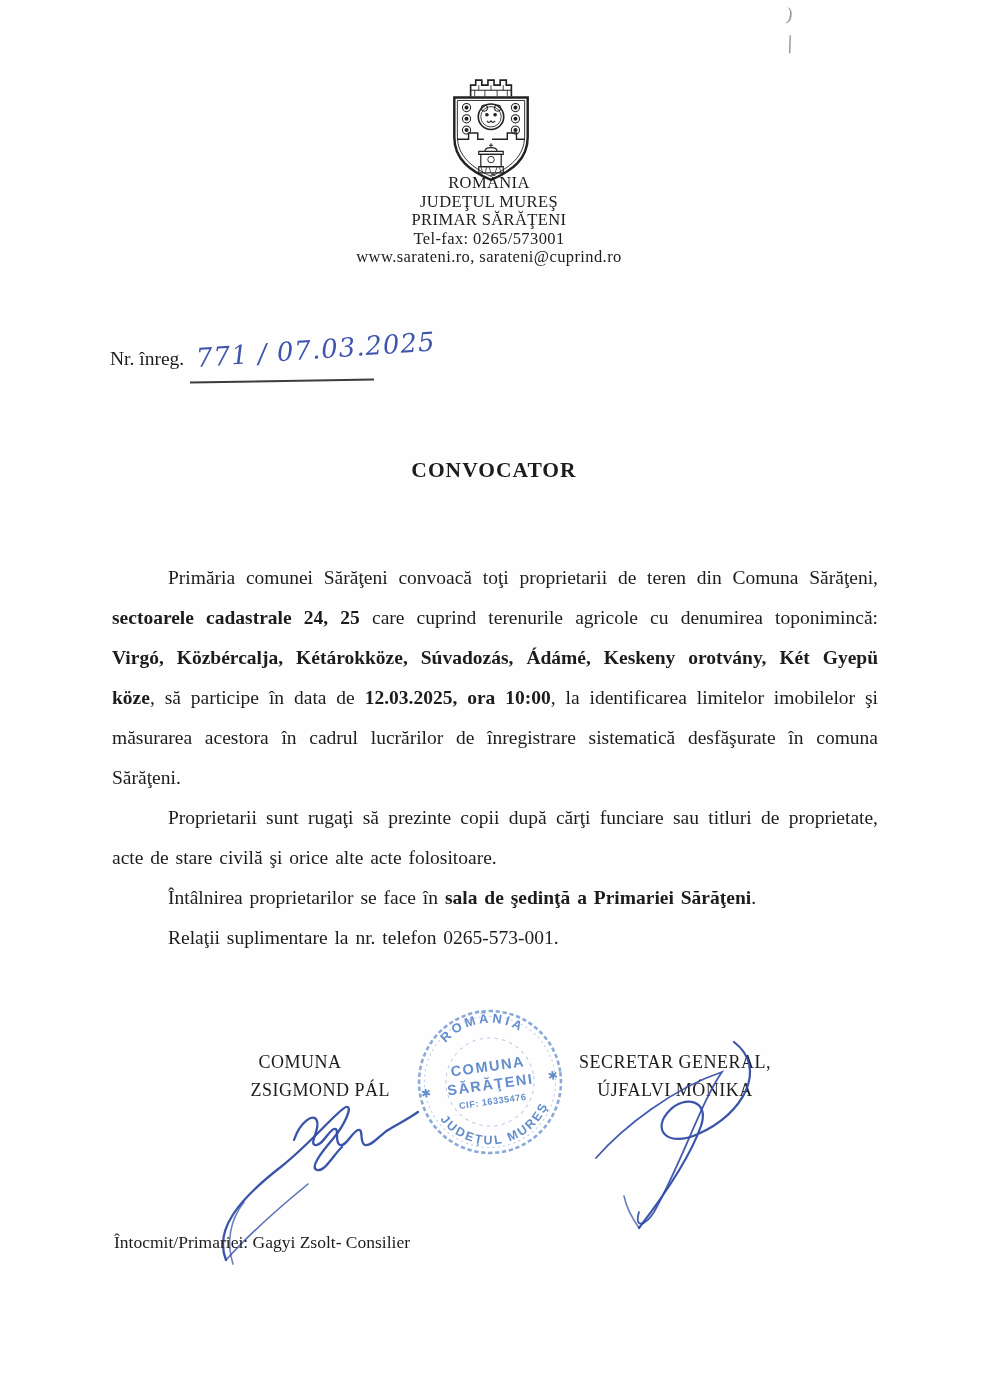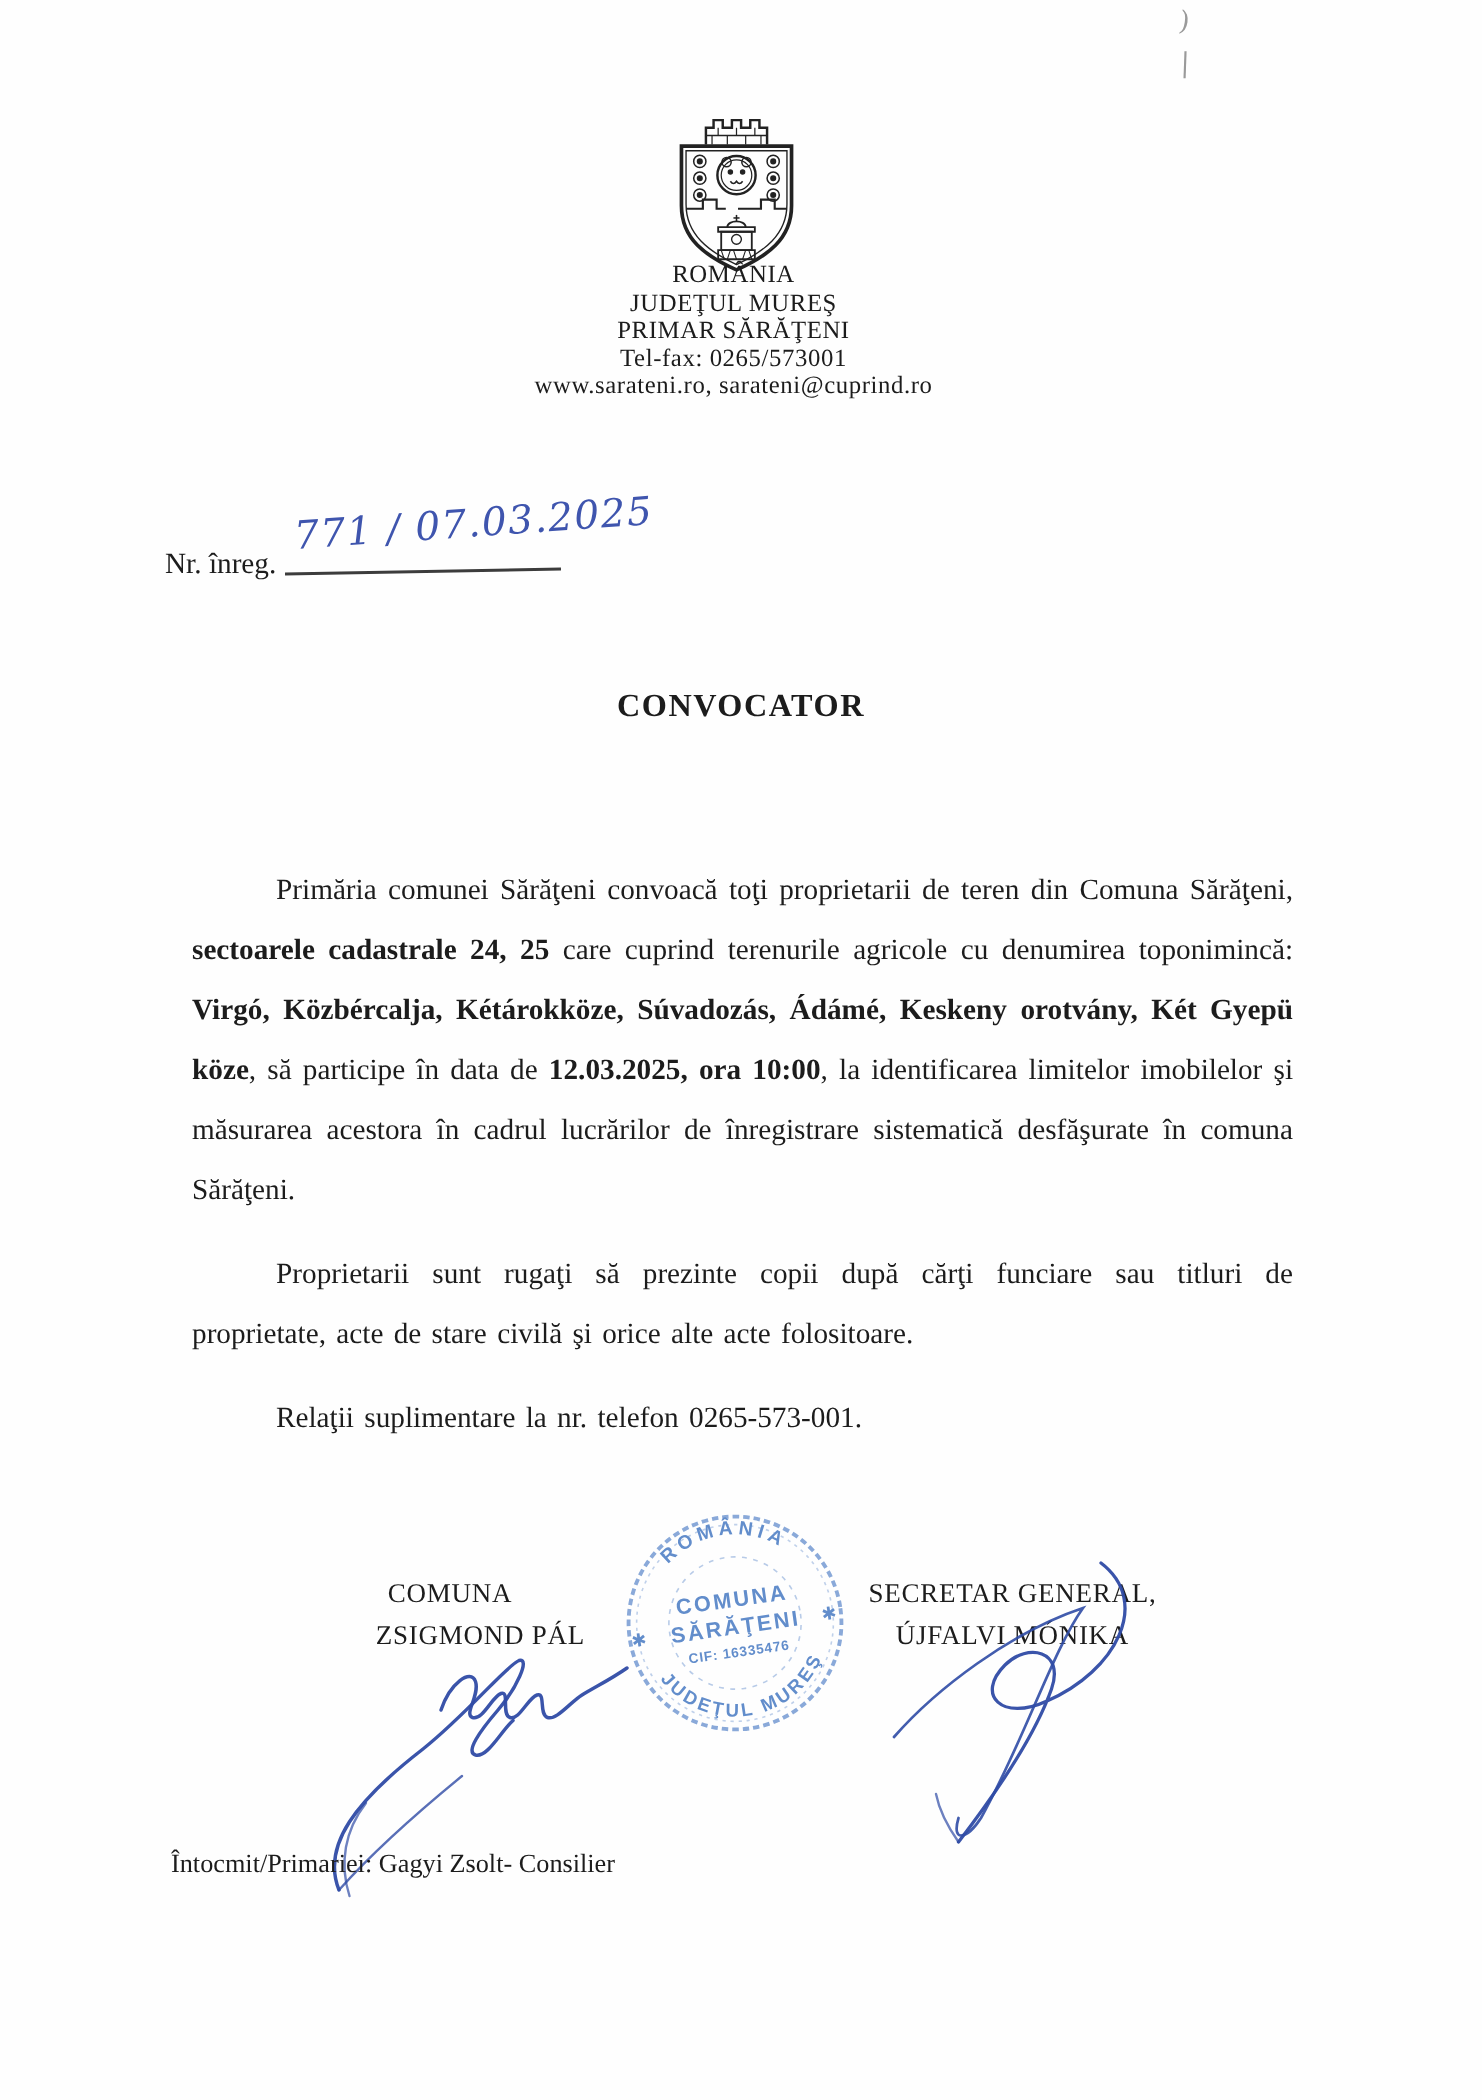--- a/index.html
+++ b/index.html
@@ -20,42 +20,42 @@
   
   .coa{position:absolute;left:440px;top:76px;width:102px;height:106px;}
   .coa svg{width:100%;height:100%;}
   .header-block{
     position:absolute;left:0;top:174px;width:978px;
     text-align:center;line-height:18.5px;font-size:16.5px;letter-spacing:.4px;
   }
   .header-block div{margin:0;}
 
   
-  .reg-label{position:absolute;left:110px;top:366px;font-size:19.5px;}
+  .reg-label{position:absolute;left:110px;top:348px;font-size:19.5px;}
   .reg-value{
     position:absolute;left:196px;top:336px;width:200px;
     font-family:"DejaVu Serif",serif;font-style:italic;
     font-size:26px;color:#3f55ae;transform:rotate(-4deg);
     letter-spacing:1px;white-space:nowrap;
   }
   .reg-line{position:absolute;left:190px;top:380px;width:184px;border-bottom:2px solid #3c3c3c;transform:rotate(-1deg);}
 
   
   .doc-title{
     position:absolute;left:0;top:458px;width:988px;text-align:center;
     font-size:21.5px;font-weight:700;letter-spacing:1px;
   }
 
   
   .body-text{
     position:absolute;left:112px;top:558px;width:766px;
     font-size:19.5px;line-height:40px;text-align:justify;
     word-spacing:2px;
   }
-  .body-text p{margin:16px;text-indent:56px;}
+  .body-text p{margin:0;text-indent:56px;}
   .b{font-weight:700;}
 
   
   .sig-role,.sig-name{position:absolute;font-size:18px;letter-spacing:.5px;white-space:nowrap;}
   .sig-left-role{left:230px;top:1052px;width:140px;text-align:center;}
   .sig-left-name{left:210px;top:1080px;width:180px;text-align:right;}
   .sig-right-role{left:575px;top:1052px;width:200px;text-align:center;}
   .sig-right-name{left:585px;top:1080px;width:180px;text-align:center;}
 
   .stamp{position:absolute;left:404px;top:996px;width:172px;height:172px;transform:rotate(-8deg);opacity:.88;}
@@ -134,20 +134,21 @@
 
   <span class="reg-label">Nr. înreg.</span>
   <span class="reg-value">771 / 07.03.2025</span>
   <div class="reg-line"></div>
 
   <div class="doc-title">CONVOCATOR</div>
 
   <div class="body-text">
     <p><span>Primăria comunei Sărăţeni convoacă toţi proprietarii de teren din Comuna Sărăţeni, </span><span class="b">sectoarele cadastrale 24, 25</span><span> care cuprind terenurile agricole cu denumirea toponimincă: </span><span class="b">Virgó, Közbércalja, Kétárokköze, Súvadozás, Ádámé, Keskeny orotvány, Két Gyepü köze</span><span>, să participe în data de </span><span class="b">12.03.2025, ora 10:00</span><span>, la identificarea limitelor imobilelor şi măsurarea acestora în cadrul lucrărilor de înregistrare sistematică desfăşurate în comuna Sărăţeni.</span></p>
     <p>Proprietarii sunt rugaţi să prezinte copii după cărţi funciare sau titluri de proprietate, acte de stare civilă şi orice alte acte folositoare.</p>
+    <p><span>Întâlnirea proprietarilor se face în </span><span class="b">sala de şedinţă a Primariei Sărăţeni</span><span>.</span></p>
     <p>Relaţii suplimentare la nr. telefon 0265-573-001.</p>
   </div>
 
   <div class="sig-role sig-left-role">COMUNA</div>
   <div class="sig-name sig-left-name">ZSIGMOND PÁL</div>
   <div class="sig-role sig-right-role">SECRETAR GENERAL,</div>
   <div class="sig-name sig-right-name">ÚJFALVI MÓNIKA</div>
 
   <div class="stamp">
     <svg viewBox="0 0 160 160" fill="#4d7ec5" font-family="Liberation Sans, sans-serif">

